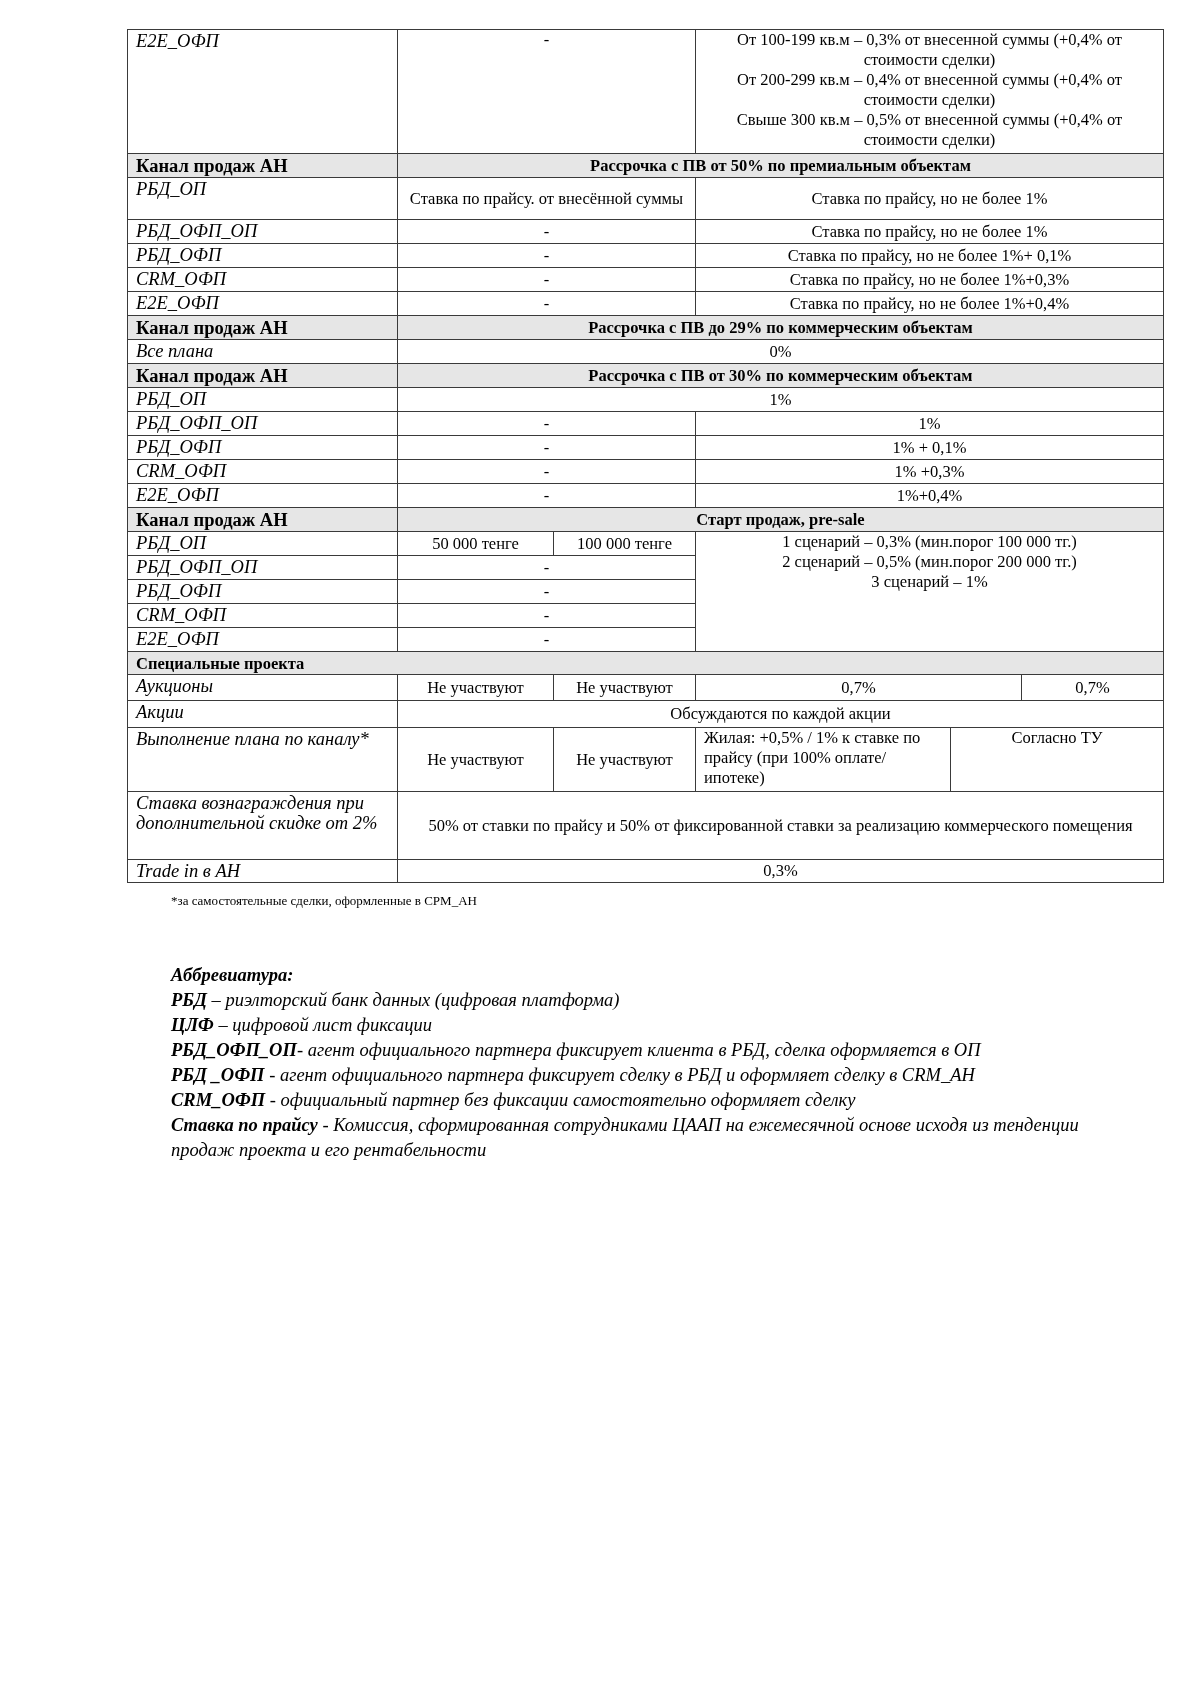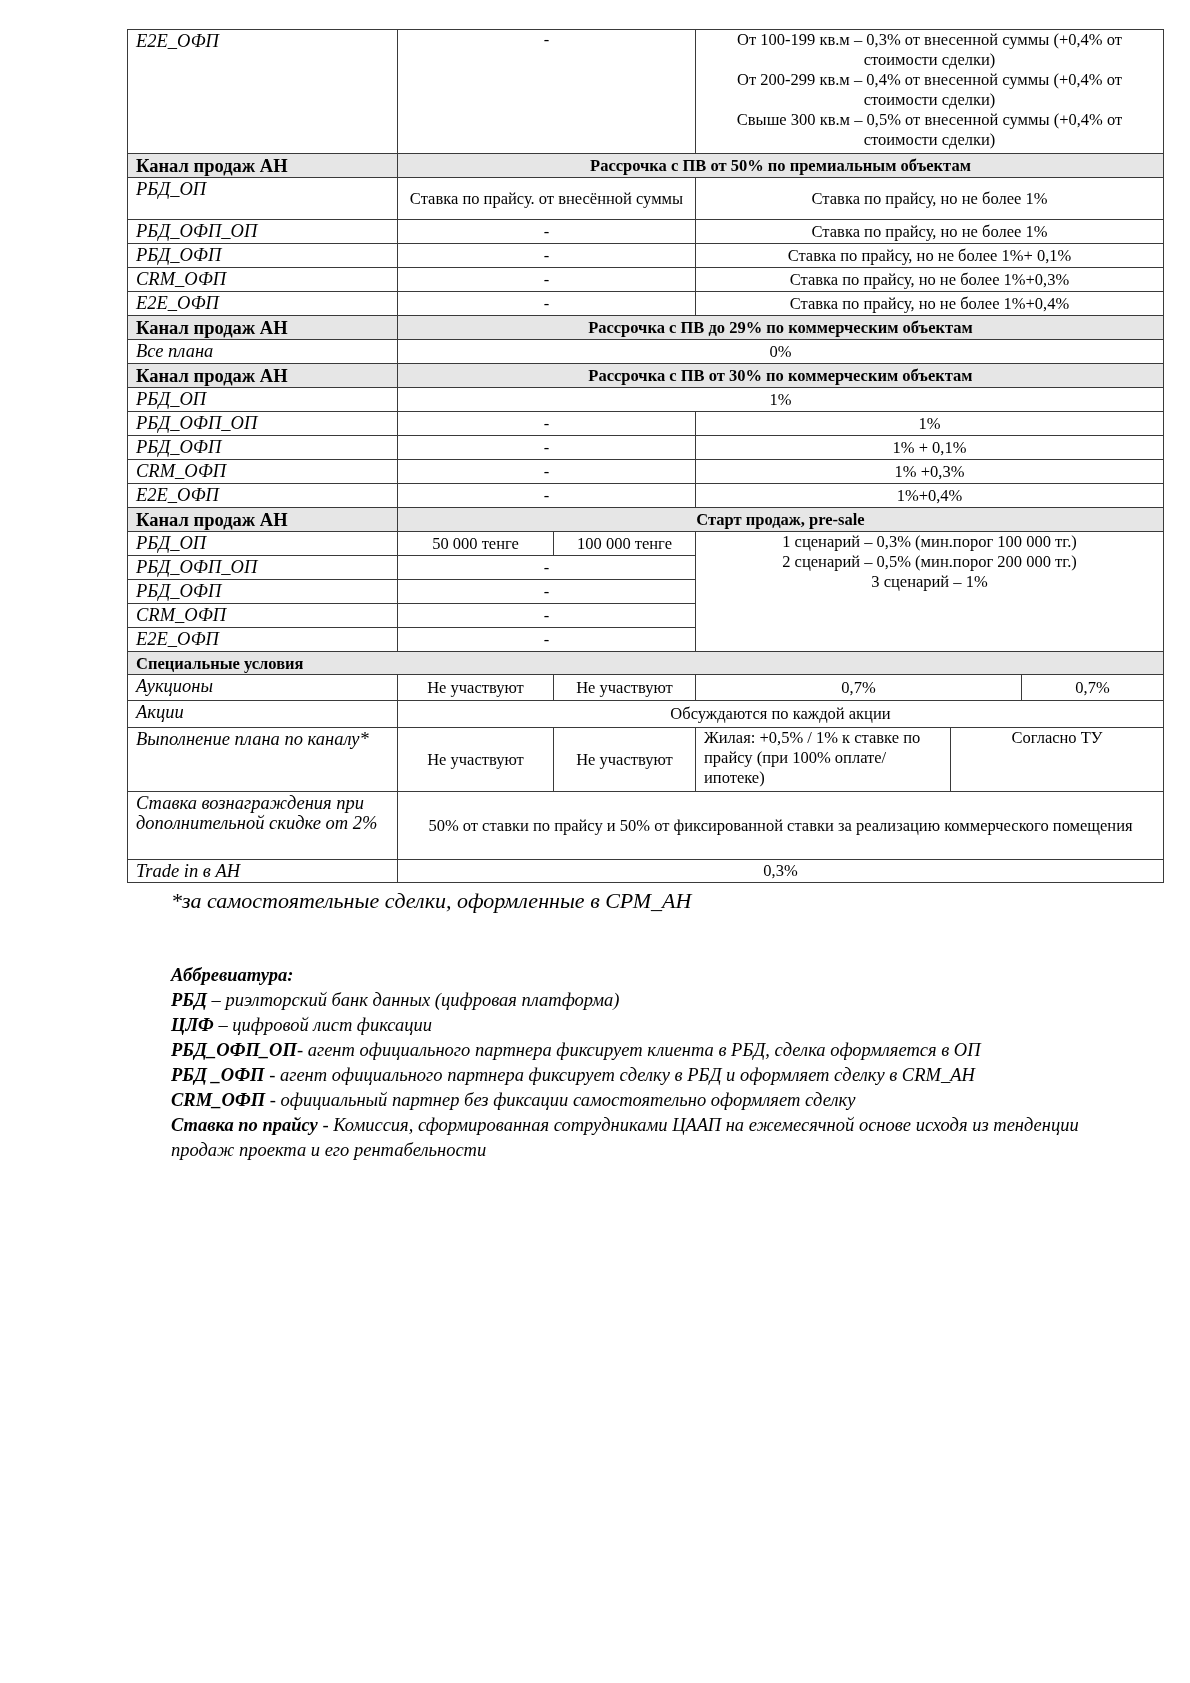--- a/index.html
+++ b/index.html
@@ -5,21 +5,21 @@
   html, body { margin: 0; padding: 0; background: #ffffff; }
   body { width: 1190px; height: 1683px; position: relative; font-family: "Liberation Serif", serif; color: #000; }
   .page { position: absolute; left: 0; top: 0; width: 1190px; height: 1683px; }
   table.grid { position: absolute; left: 127px; top: 29px; width: 1036px; border-collapse: collapse; table-layout: fixed; }
   table.grid td { border: 1.3px solid #3a3a3a; padding: 0 8px; font-size: 16.5px; line-height: 20px; vertical-align: middle; text-align: center; }
   table.grid td.ch { text-align: left; font-style: italic; font-size: 18.5px; vertical-align: top; padding-top: 1px; }
   table.grid tr.hdr td { background: #e6e6e6; font-weight: bold; font-size: 16.5px; }
   table.grid tr.hdr td.ch { font-style: normal; font-size: 18.5px; vertical-align: middle; }
   td.top { vertical-align: top !important; }
   td.left { text-align: left !important; }
-  .notes { position: absolute; left: 171px; top: 888px; width: 960px; font-style: italic; font-size: 22px; line-height: 25px; }
+  .notes { position: absolute; left: 171px; top: 888px; width: 960px; font-size: 13px; line-height: 25px; }
   .notes p { margin: 0; }
   .abbr { position: absolute; left: 171px; top: 963px; width: 960px; font-style: italic; font-size: 18.5px; line-height: 25px; }
   .abbr p { margin: 0; }
   .abbr b { font-weight: bold; }
   .line-block { display: block; }
 </style>
 </head>
 <body>
 
 <div class="page">
@@ -138,21 +138,21 @@
   <tr style="height:24px">
     <td class="ch">CRM_ОФП</td>
     <td colspan="2">-</td>
   </tr>
   <tr style="height:24px">
     <td class="ch">E2E_ОФП</td>
     <td colspan="2">-</td>
   </tr>
 
   <tr class="hdr" style="height:23px">
-    <td colspan="6" class="ch" style="font-size:16.5px">Специальные условия</td>
+    <td colspan="6" class="ch" style="font-size:16.5px">Специальные проекта</td>
   </tr>
   <tr style="height:26px">
     <td class="ch">Аукционы</td>
     <td>Не участвуют</td>
     <td>Не участвуют</td>
     <td colspan="2">0,7%</td>
     <td>0,7%</td>
   </tr>
   <tr style="height:27px">
     <td class="ch">Акции</td>

